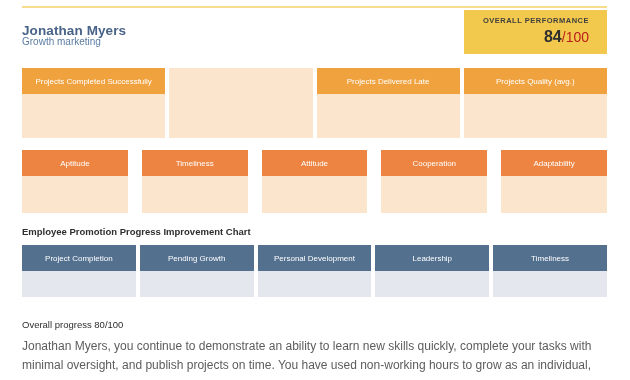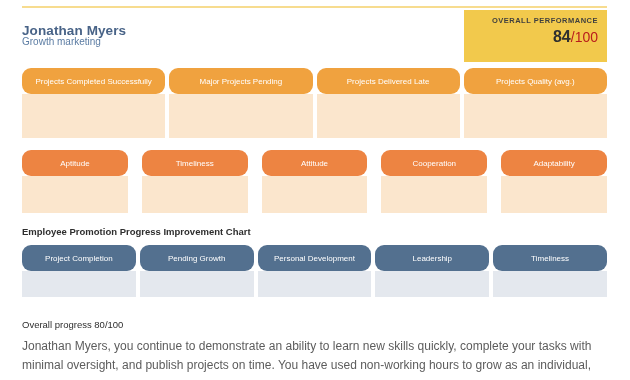--- a/index.html
+++ b/index.html
@@ -53,24 +53,24 @@
     top: 22px;
     font-size: 10px;
     color: #5b7ca3;
     white-space: nowrap;
   }
   .perf-badge {
     position: absolute;
     right: 0;
     top: -4px;
     width: 143px;
-    height: 52px;
+    height: 44px;
     background: #f2c94c;
     box-sizing: border-box;
-    padding: 7px 9px 0 0;
+    padding: 7px 18px 0 0;
     text-align: right;
   }
   .perf-label {
     font-size: 7.5px;
     font-weight: bold;
     color: #3f3f3f;
     letter-spacing: 0.5px;
     line-height: 1;
   }
   .perf-score {
@@ -106,21 +106,20 @@
     display: flex;
     align-items: center;
     justify-content: center;
     color: #ffffff;
     font-size: 8px;
     text-align: center;
     padding: 7px 3px;
     box-sizing: border-box;
     overflow: hidden;
     white-space: nowrap;
-    border-radius: 9px;
   }
   .cell-body {
     flex: 1 1 auto;
   }
   
   .grid-orange1 { top: 68px; height: 70px; }
   .grid-orange1 .cell-head { background: #f0a23f; }
   .grid-orange1 .cell-body { background: #fbe6cd; }
   
   .grid-orange2 { top: 150px; height: 63px; gap: 14px; }
@@ -178,21 +177,20 @@
       </div>
     </div>
   </div>
 
   <div class="grid grid-orange1">
     <div class="cell">
       <div class="cell-head">Projects Completed Successfully</div>
       <div class="cell-body"></div>
     </div>
     <div class="cell">
-      <div class="cell-head">Major Projects Pending</div>
       <div class="cell-body"></div>
     </div>
     <div class="cell">
       <div class="cell-head">Projects Delivered Late</div>
       <div class="cell-body"></div>
     </div>
     <div class="cell">
       <div class="cell-head">Projects Quality (avg.)</div>
       <div class="cell-body"></div>
     </div>

